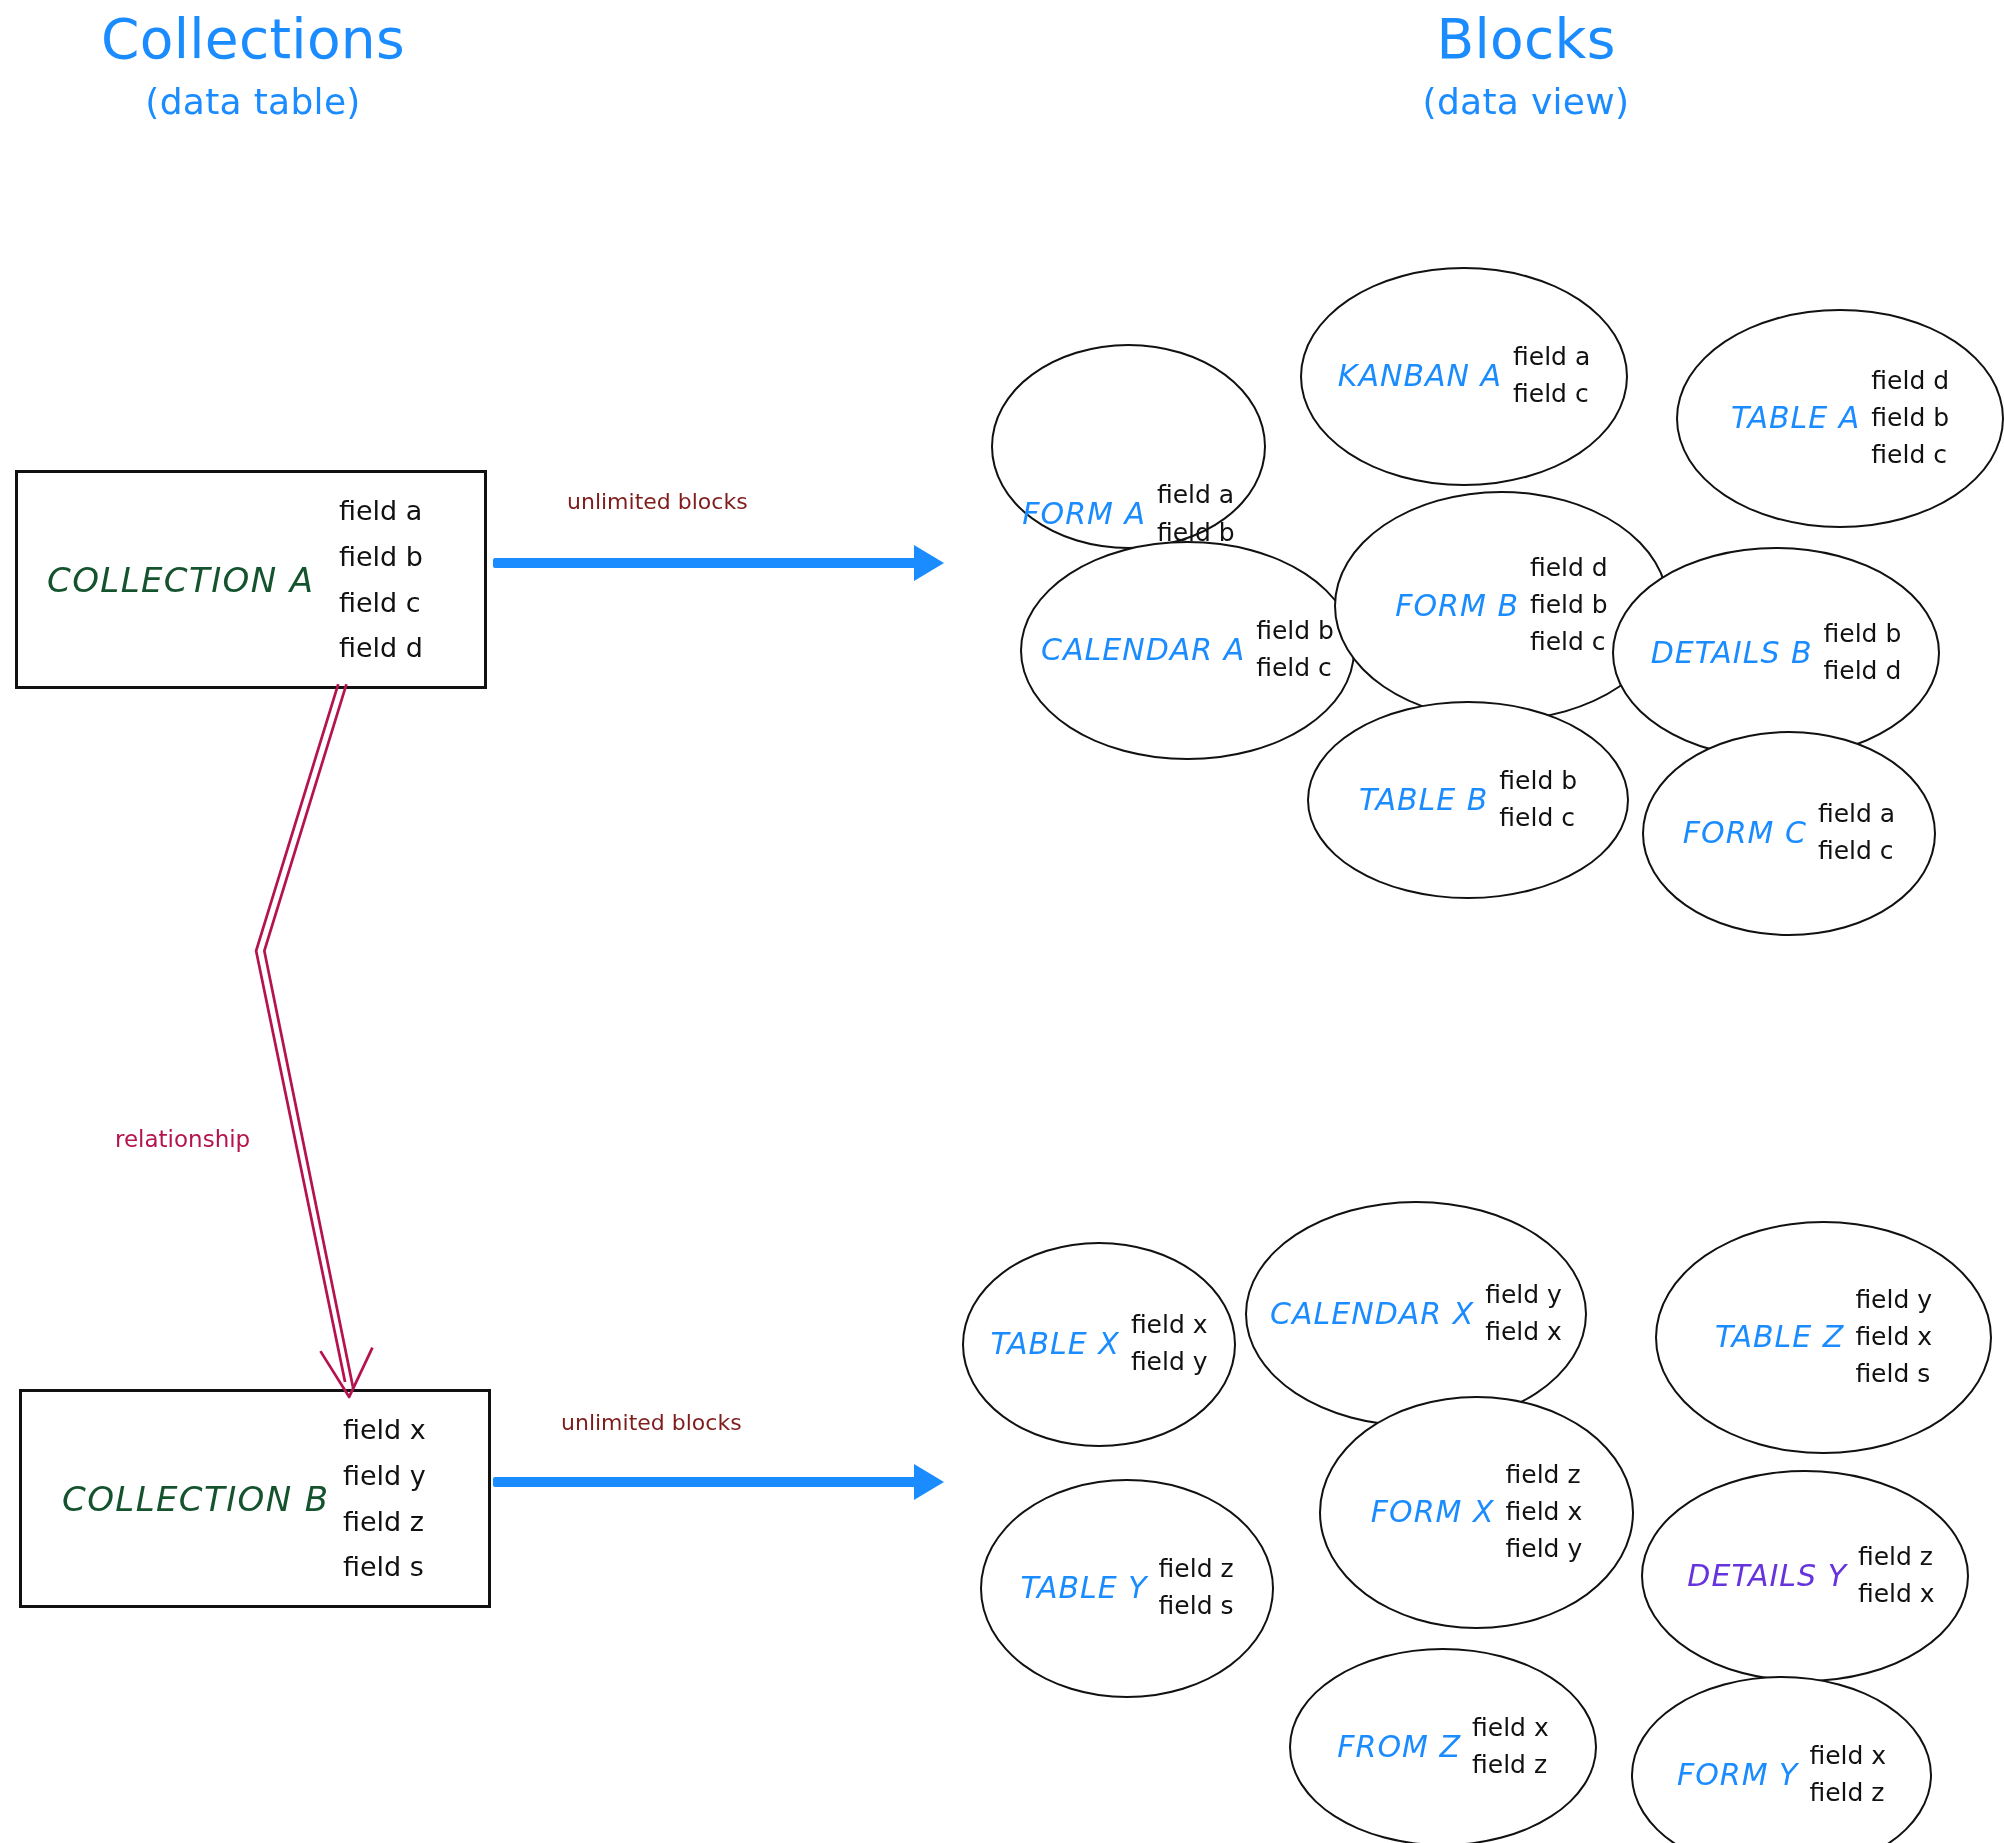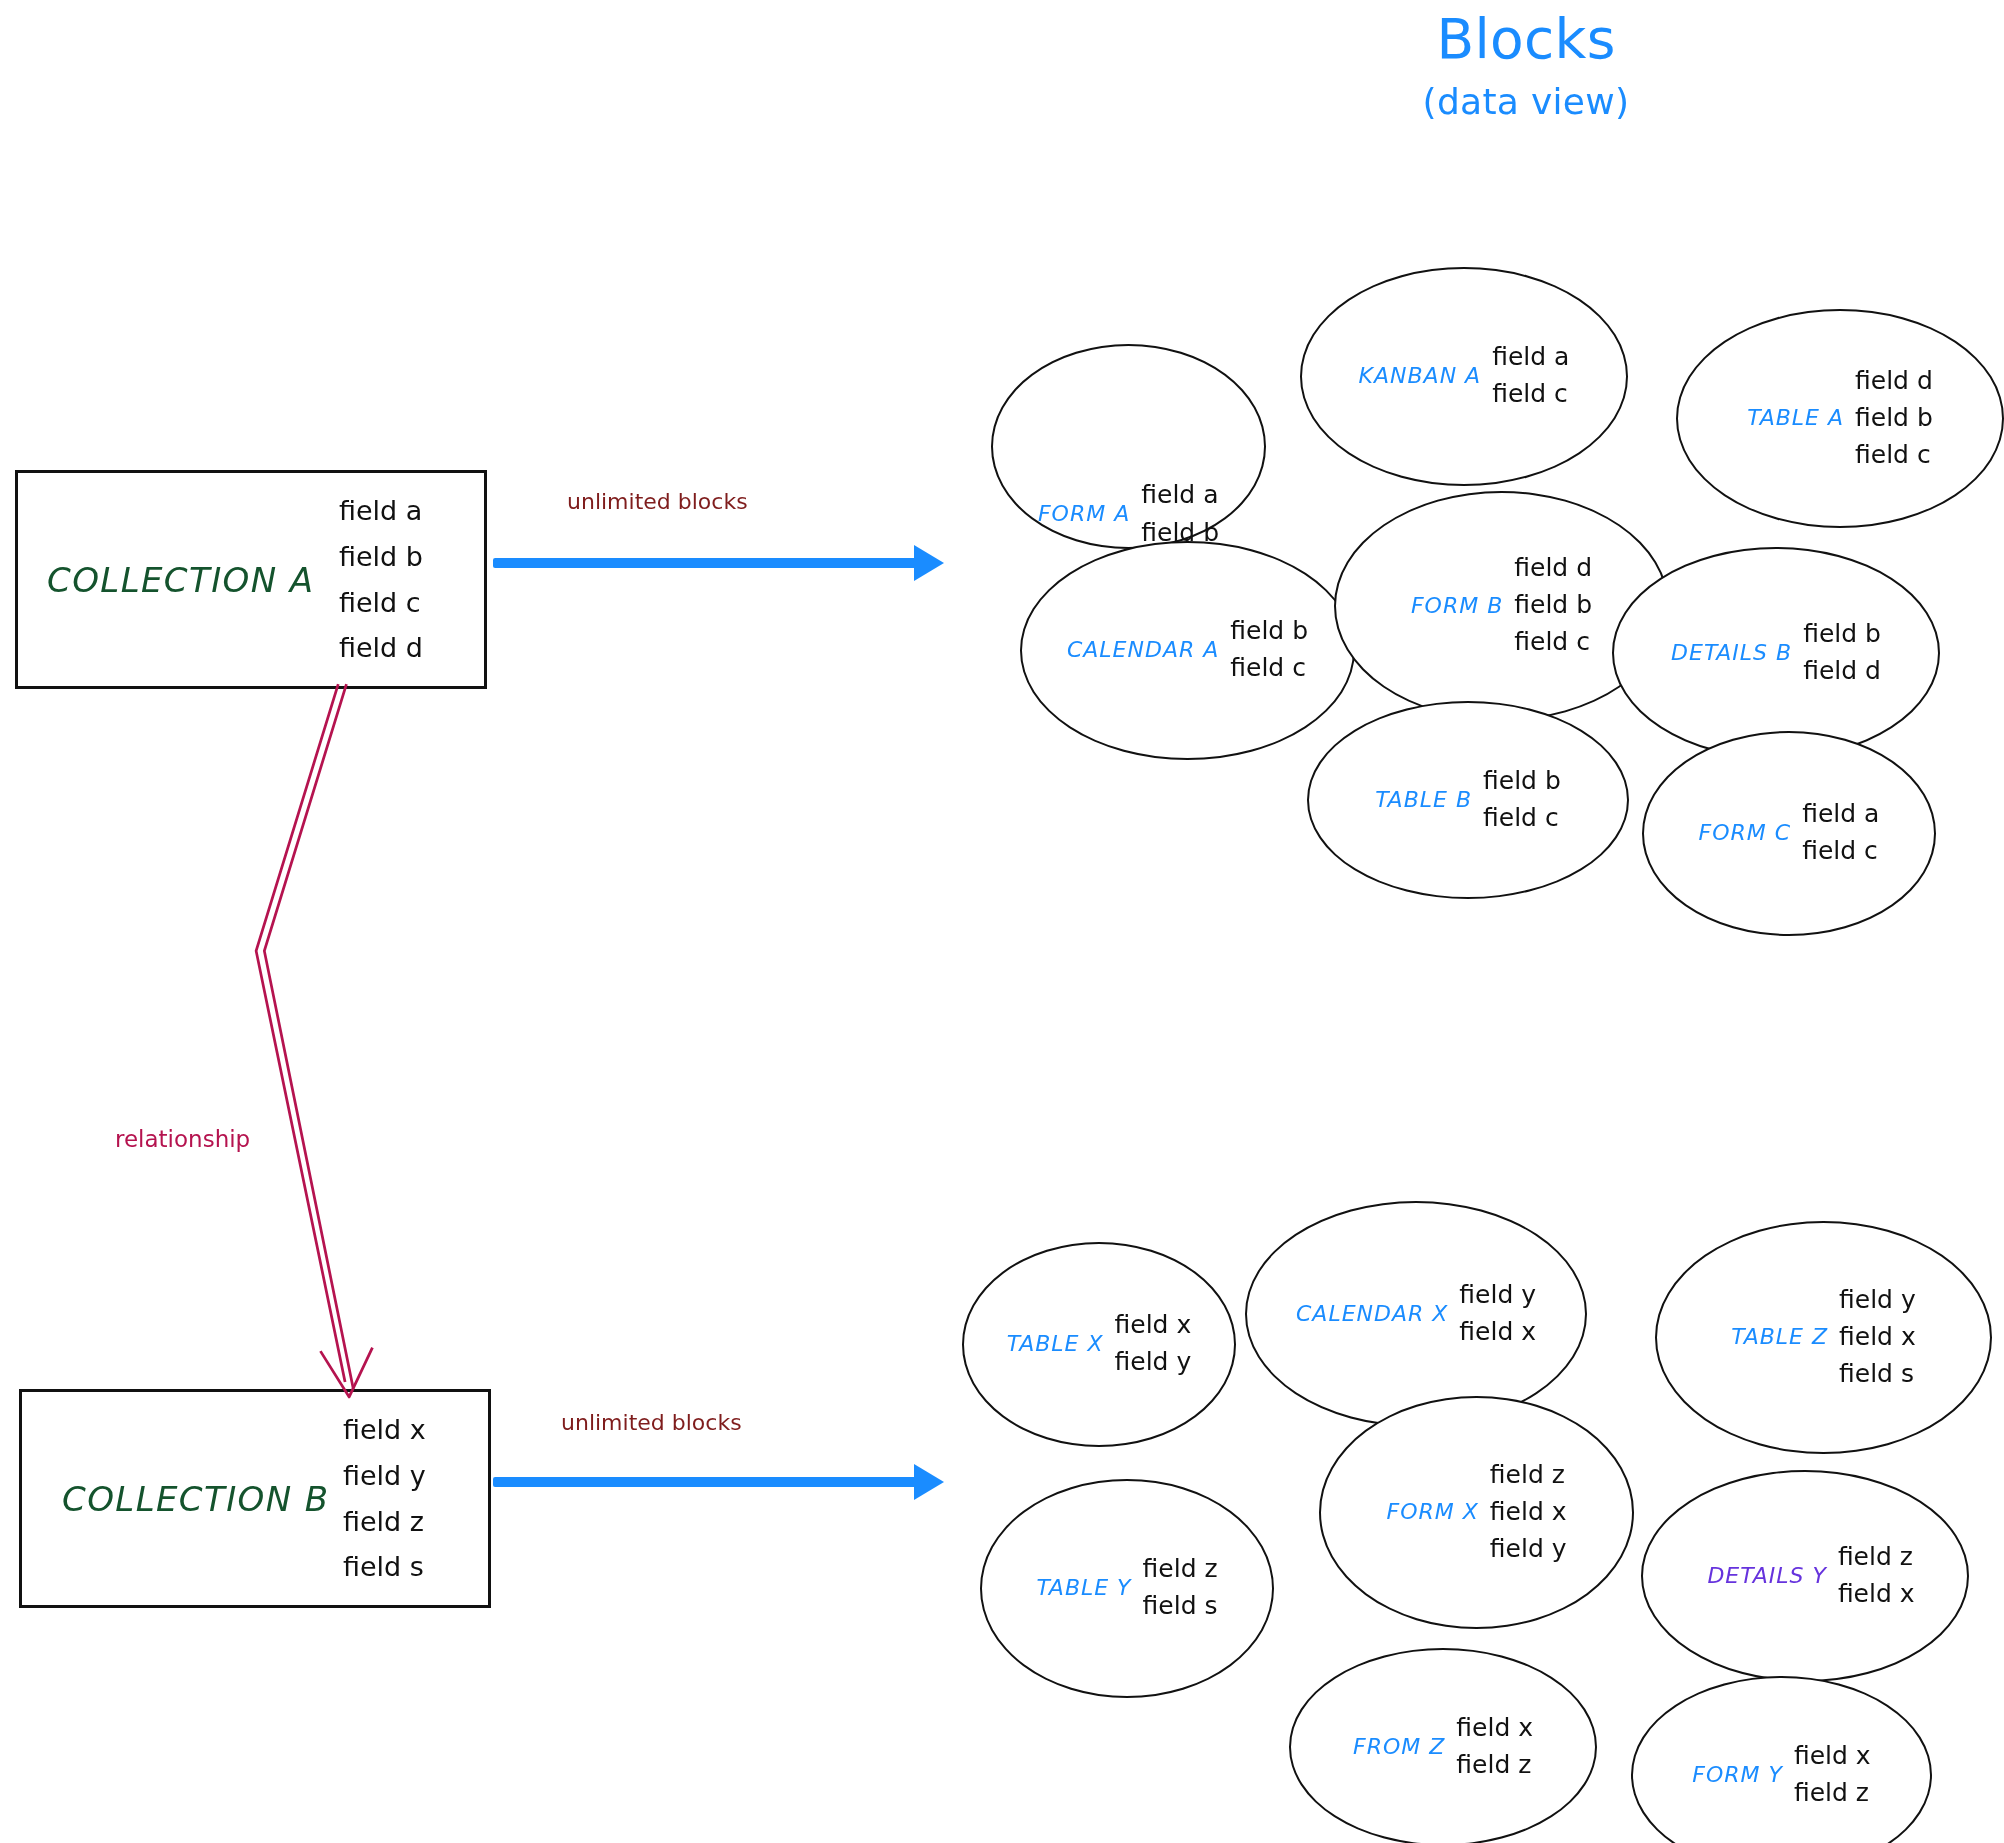--- a/index.html
+++ b/index.html
@@ -122,40 +122,44 @@
     justify-content: center;
   }
   .block-inner {
     display: flex;
     flex-direction: row;
     align-items: center;
     gap: 11px;
     transform: translateY(-1.4px);
   }
   .block-name {
-    font-size: 22px;
+    font-size: 30px;
     font-style: italic;
     letter-spacing: 1px;
     white-space: nowrap;
     color: #1a8cff;
   }
   .block-name.purple { color: #6633dd; margin-left: 12px; }
   .block-fields {
     display: flex;
     flex-direction: column;
     align-items: flex-start;
     gap: 9.6px;
   }
   .block-fields .field { font-size: 25px; }
 </style>
 </head>
 <body>
 
 <div id="canvas">
 
+  <div class="col-title" style="left:41px; top:6.8px; width:424px;">
+    <span class="main">Collections</span>
+    <span class="sub">(data table)</span>
+  </div>
 
   <div class="col-title" style="left:1314px; top:6.8px; width:424px;">
     <span class="main">Blocks</span>
     <span class="sub">(data view)</span>
   </div>
 
   <div class="collection-box" style="left:15px; top:470px; width:472px; height:219px;">
     <div class="collection-name" style="left:29px; top:50%;">COLLECTION A</div>
     <div class="collection-fields">
       <span class="field">field a</span>

